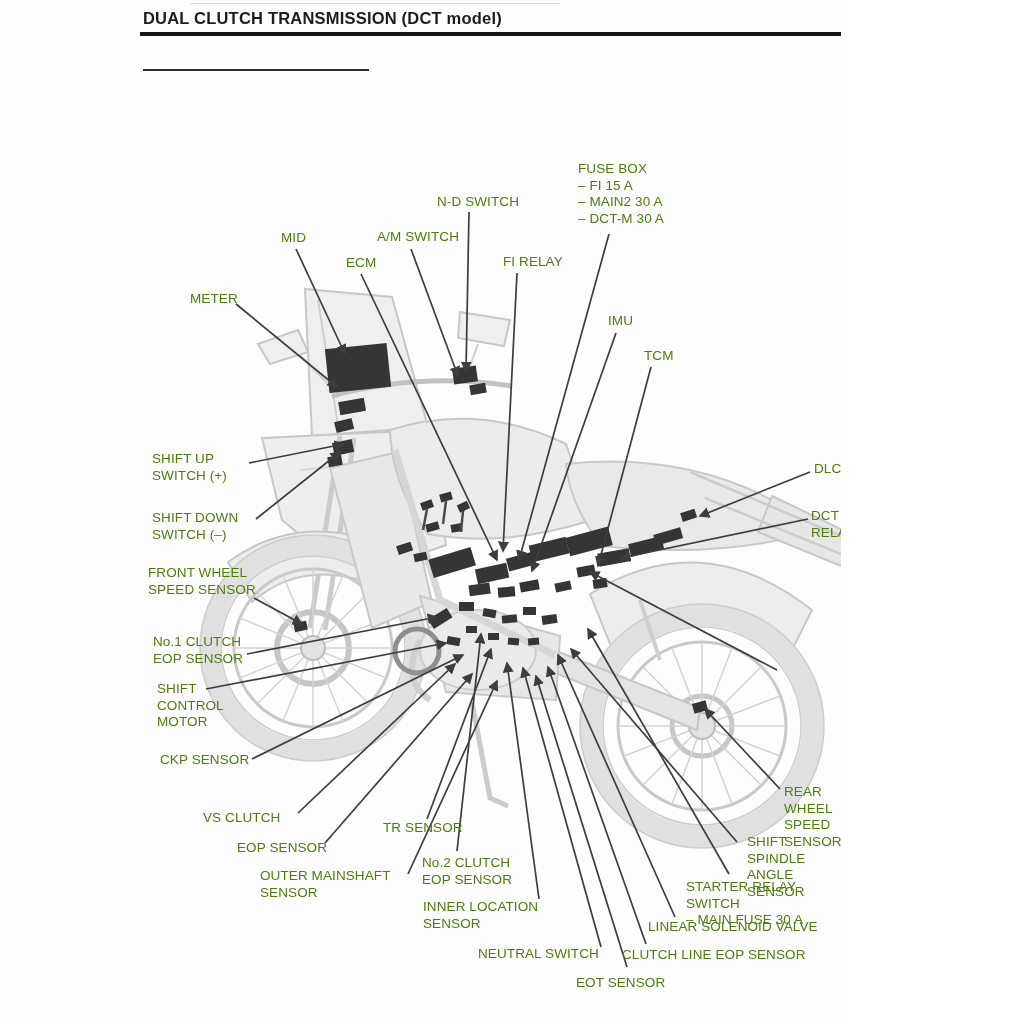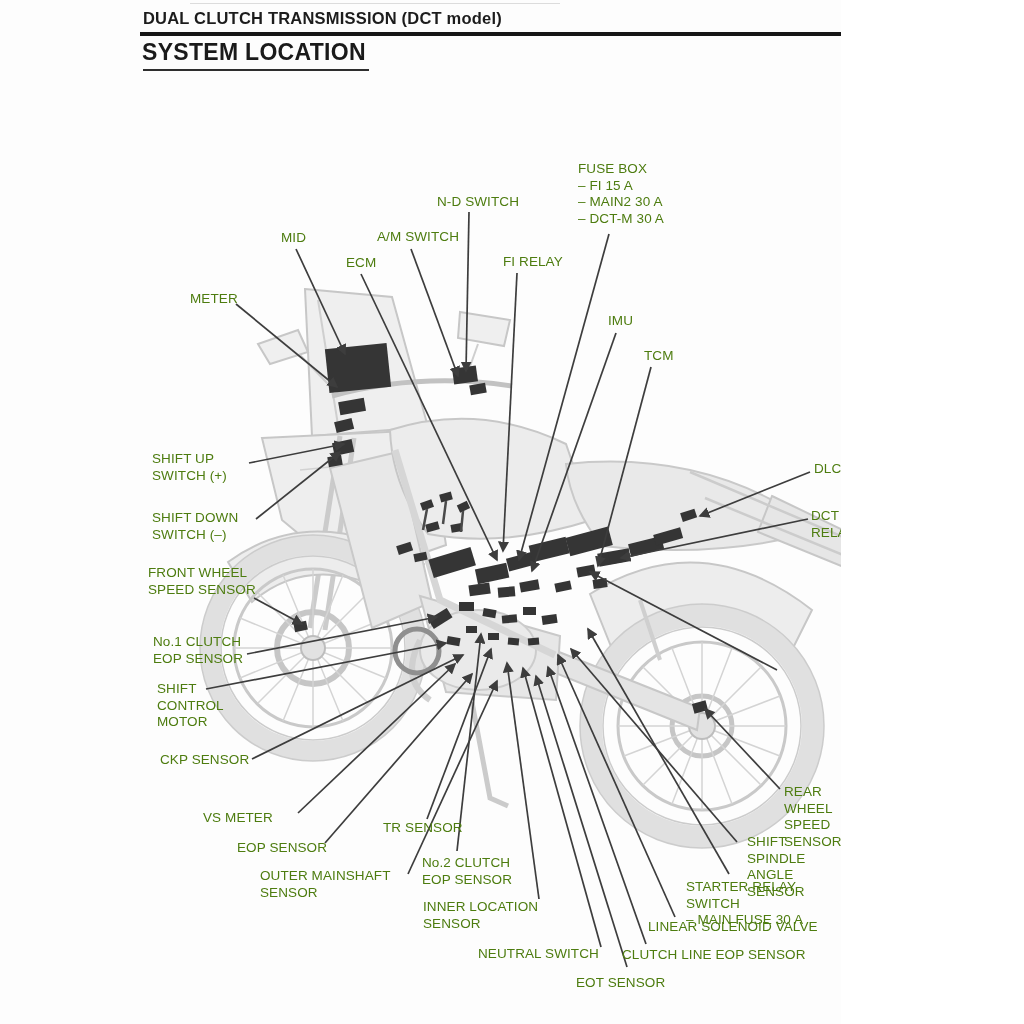--- a/index.html
+++ b/index.html
@@ -15,21 +15,20 @@
        white-space:pre-line;letter-spacing:.1px;z-index:5;}
 </style>
 </head>
 <body>
 
 <div class="page">
 
   <div class="scan-line"></div>
   <div class="hdr-title">DUAL CLUTCH TRANSMISSION (DCT model)</div>
   <div class="hdr-rule"></div>
-  <div class="page-title">SYSTEM LOCATION</div>
   <div class="title-rule"></div>
 
   <svg class="art" width="1024" height="1024" viewBox="0 0 1024 1024">
     <defs>
       <marker id="ah" viewBox="0 0 10 10" refX="8.5" refY="5" markerWidth="6.5" markerHeight="6.5" orient="auto">
         <path d="M0,0 L10,5 L0,10 Z" fill="#3d3d3d"></path>
       </marker>
     </defs>
 
     <g>
@@ -190,21 +189,21 @@
   <div class="lbl" style="left:152px;top:510px">SHIFT DOWN
 SWITCH (–)</div>
   <div class="lbl" style="left:148px;top:565px">FRONT WHEEL
 SPEED SENSOR</div>
   <div class="lbl" style="left:153px;top:634px">No.1 CLUTCH
 EOP SENSOR</div>
   <div class="lbl" style="left:157px;top:681px">SHIFT
 CONTROL
 MOTOR</div>
   <div class="lbl" style="left:160px;top:752px">CKP SENSOR</div>
-  <div class="lbl" style="left:203px;top:810px">VS METER</div>
+  <div class="lbl" style="left:203px;top:810px">VS CLUTCH</div>
   <div class="lbl" style="left:237px;top:840px">EOP SENSOR</div>
   <div class="lbl" style="left:260px;top:868px">OUTER MAINSHAFT
 SENSOR</div>
   <div class="lbl" style="left:383px;top:820px">TR SENSOR</div>
   <div class="lbl" style="left:422px;top:855px">No.2 CLUTCH
 EOP SENSOR</div>
   <div class="lbl" style="left:423px;top:899px">INNER LOCATION
 SENSOR</div>
   <div class="lbl" style="left:478px;top:946px">NEUTRAL SWITCH</div>
   <div class="lbl" style="left:576px;top:975px">EOT SENSOR</div>

